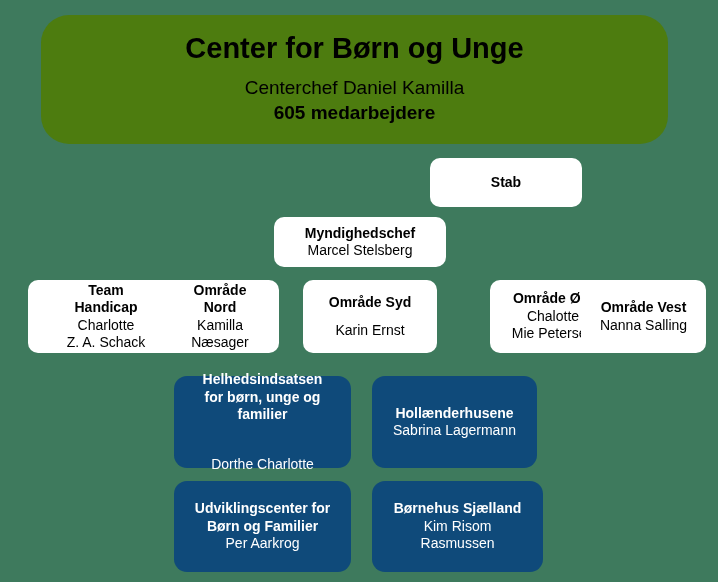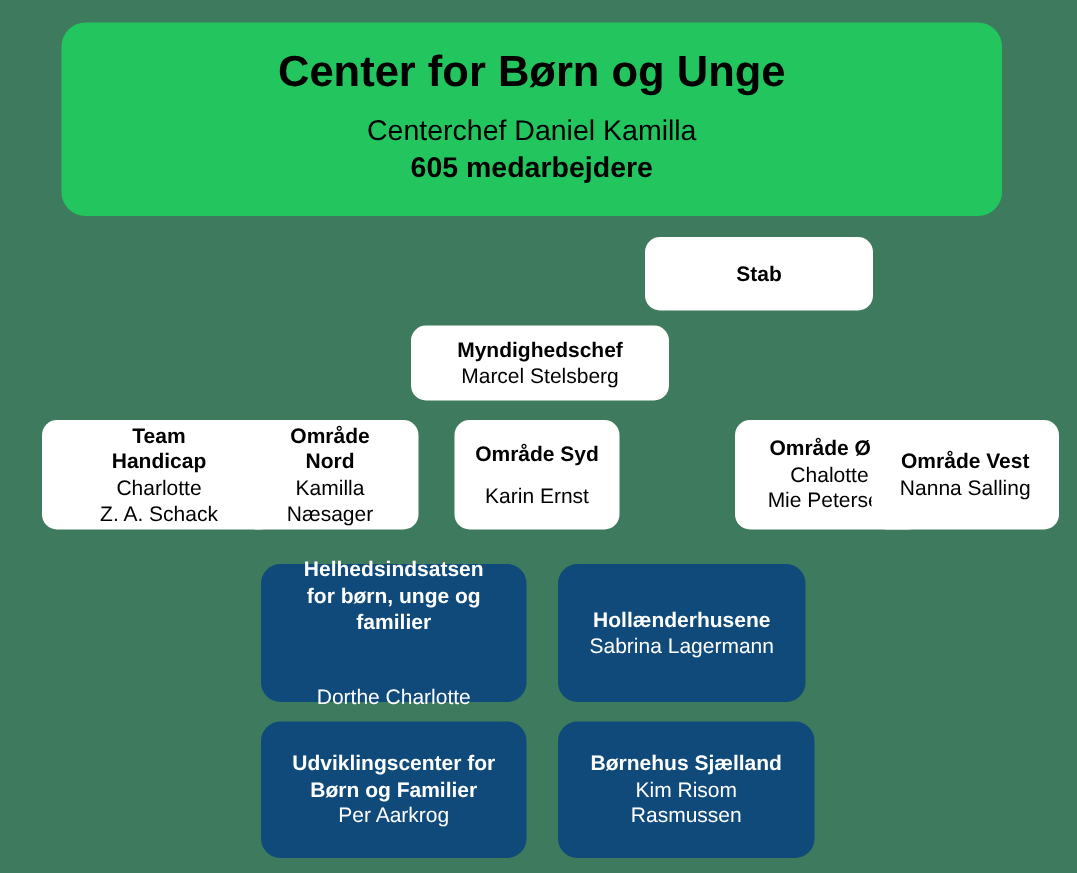--- a/index.html
+++ b/index.html
@@ -18,22 +18,22 @@
     display: flex;
     flex-direction: column;
     align-items: center;
     justify-content: center;
     text-align: center;
     white-space: pre-line;
   }
   .root-box {
     left: 41px; top: 15px;
     width: 627px; height: 129px;
-    background: #22c55e;
-    border-radius: 16px;
+    background: #4d7c0f;
+    border-radius: 28px;
     color: #000;
   }
   .root-title {
     font-size: 29px;
     font-weight: bold;
     margin-bottom: 11px;
     line-height: 1.1;
   }
   .root-subtitle {
     font-size: 19px;
@@ -61,21 +61,21 @@
   }
   .box-name {
     font-size: 14px;
     line-height: 1.25;
   }
   .stab-box   { left: 430px; top: 158px; width: 152px; height: 49px; }
   .mynd-box   { left: 274px; top: 217px; width: 172px; height: 50px; }
   .area-box   { top: 280px; height: 73px; }
   .area-0 { left: 28px;  width: 156px; }
   .area-1 { left: 161px; width: 118px; }
-  .area-2 { left: 303px; width: 110px; gap: 10px; }
+  .area-2 { left: 303px; width: 134px; gap: 10px; }
   .area-3 { left: 442px; width: 126px; margin-left: 48px; }
   .area-4 { left: 581px; width: 125px; }
   .unit-0 { left: 174px; top: 376px; width: 177px; height: 92px; gap: 32px; }
   .unit-1 { left: 372px; top: 376px; width: 165px; height: 92px; }
   .unit-2 { left: 174px; top: 481px; width: 177px; height: 91px; }
   .unit-3 { left: 372px; top: 481px; width: 171px; height: 91px; }
 </style>
 </head>
 <body>
 

